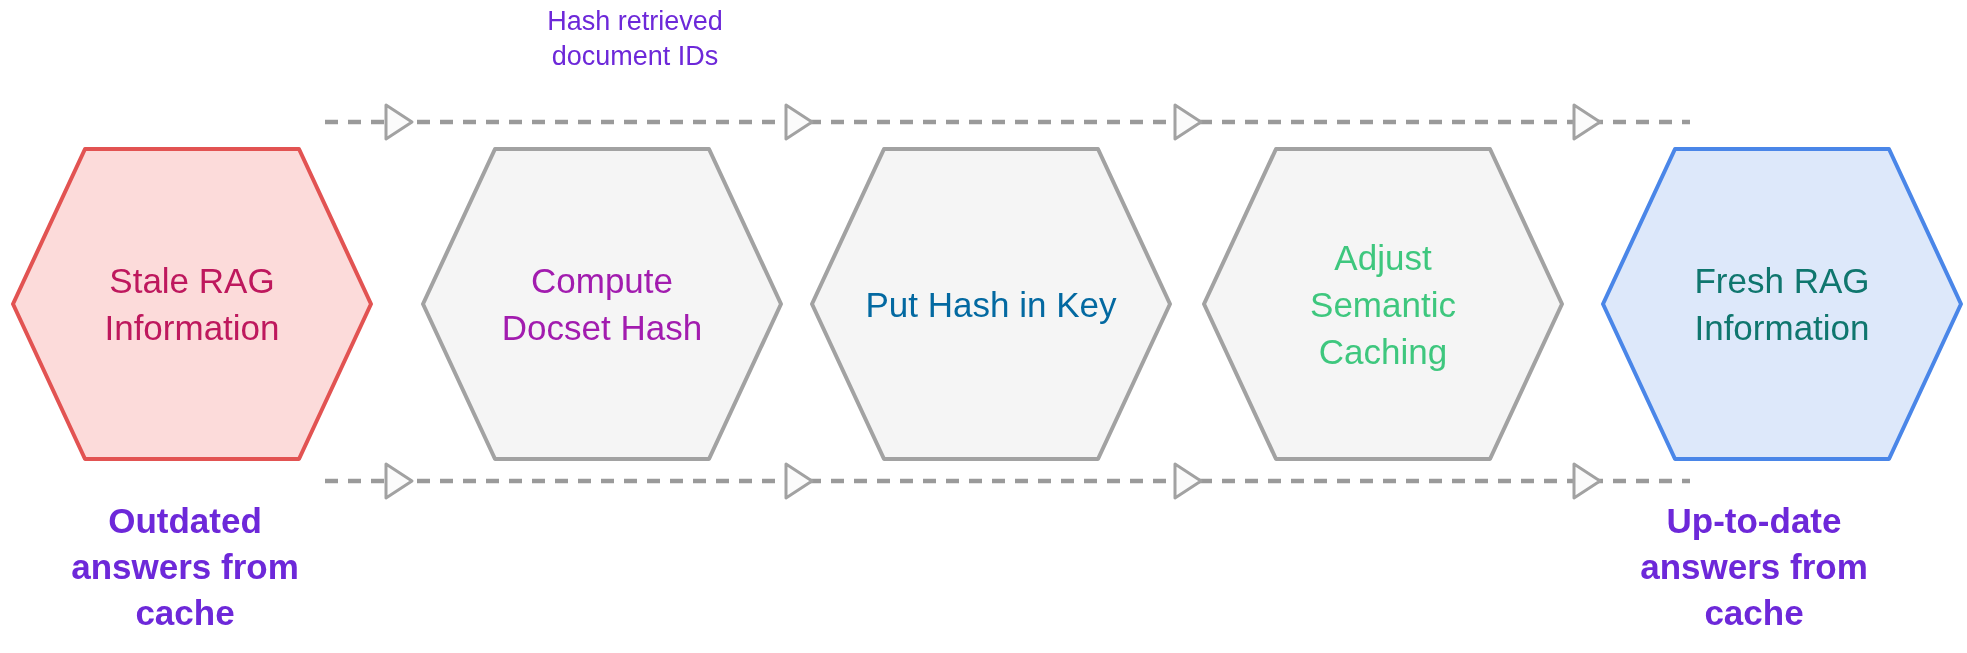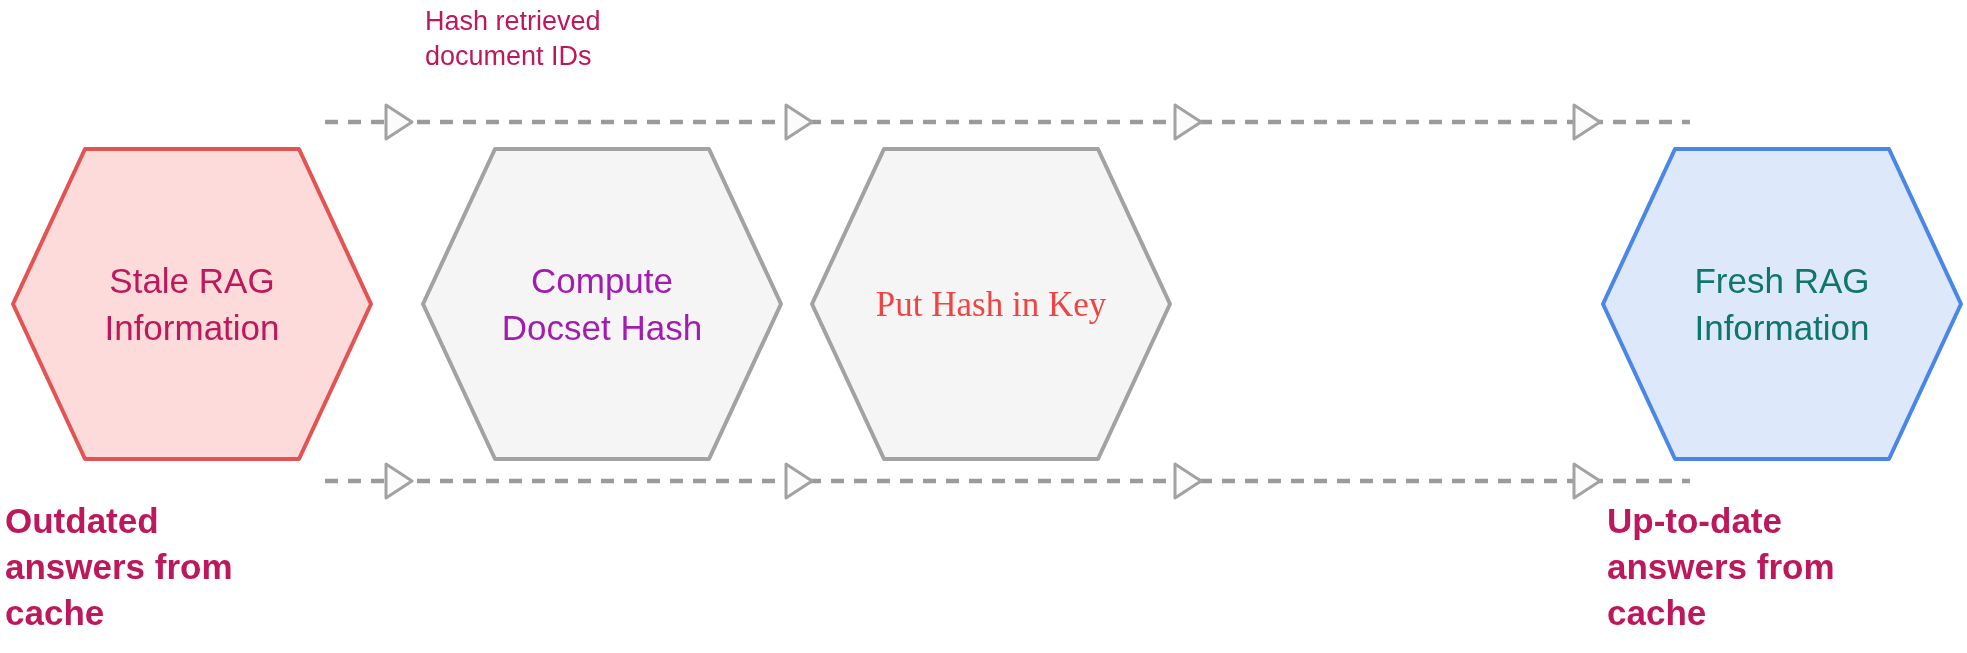--- a/index.html
+++ b/index.html
@@ -32,22 +32,22 @@
   .hex polygon{stroke-width:4;stroke-linejoin:round;}
   .hex-label{
     position:absolute;inset:0;
     display:flex;align-items:center;justify-content:center;
     text-align:center;
     font-size:35px;line-height:47px;
     white-space:pre-line;
   }
   .note{
     position:absolute;
-    text-align:left;
-    color:#be185d;
+    text-align:center;
+    color:#6d28d9;
     white-space:pre-line;
   }
   .note-top{
     top:4px;width:420px;
     font-size:27px;line-height:35px;
   }
   .note-bottom{
     top:498px;width:360px;
     font-size:35px;line-height:46px;font-weight:bold;
   }
@@ -85,35 +85,43 @@
       <polygon points="3,158 75,3 289,3 361,158 289,313 75,313" fill="#f5f5f5" stroke="#a2a2a2"></polygon>
     </svg>
     <div class="hex-label" style="color: #a21caf;">Compute
 Docset Hash</div>
   </div>
 
   <div class="hex" style="left:809px">
     <svg width="364" height="316" viewBox="0 0 364 316">
       <polygon points="3,158 75,3 289,3 361,158 289,313 75,313" fill="#f5f5f5" stroke="#a2a2a2"></polygon>
     </svg>
-    <div class="hex-label" style="color: #ef4444; font-family: Liberation Serif, serif;">Put Hash in Key</div>
+    <div class="hex-label" style="color: #0369a1;">Put Hash in Key</div>
   </div>
 
+  <div class="hex" style="left:1201px">
+    <svg width="364" height="316" viewBox="0 0 364 316">
+      <polygon points="3,158 75,3 289,3 361,158 289,313 75,313" fill="#f5f5f5" stroke="#a2a2a2"></polygon>
+    </svg>
+    <div class="hex-label" style="color: rgb(62, 199, 126);">Adjust
+Semantic
+Caching</div>
+  </div>
 
   <div class="hex" style="left:1600px">
     <svg width="364" height="316" viewBox="0 0 364 316">
       <polygon points="3,158 75,3 289,3 361,158 289,313 75,313" fill="#dde8fa" stroke="#4a86e8"></polygon>
     </svg>
     <div class="hex-label" style="color: #0f766e;">Fresh RAG
 Information</div>
   </div>
 
   <div class="note note-top" style="left:425px">Hash retrieved
 document IDs</div>
 
   <div class="note note-bottom" style="left:5px">Outdated
 answers from
 cache</div>
-  <div class="note note-bottom" style="left:1607px">Up-to-date
+  <div class="note note-bottom" style="left:1574px">Up-to-date
 answers from
 cache</div>
 
 </div>
 
 </body></html>

